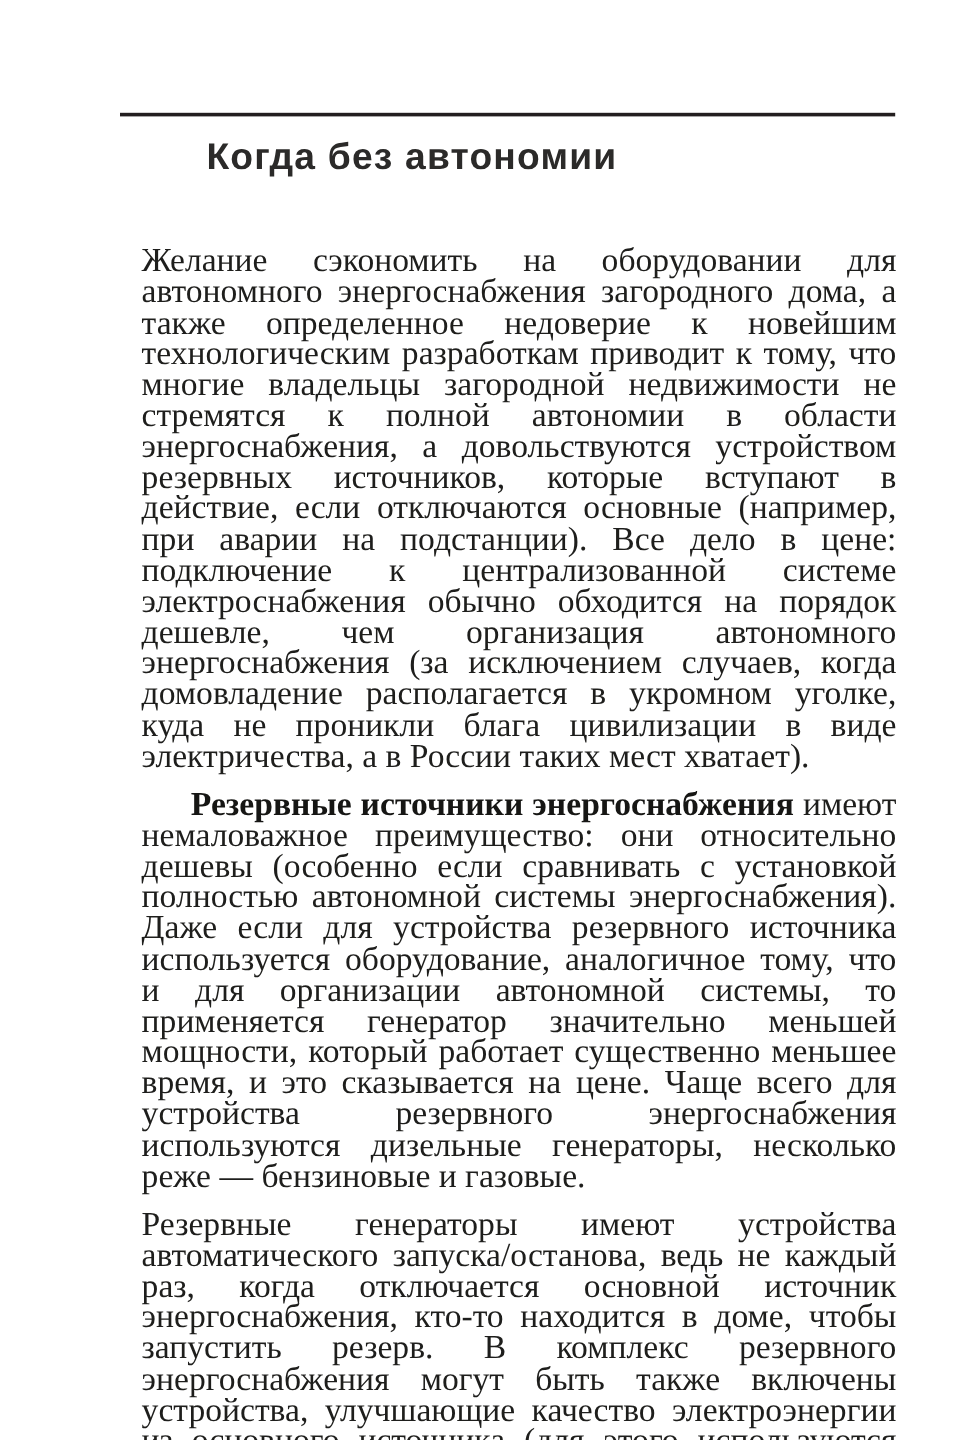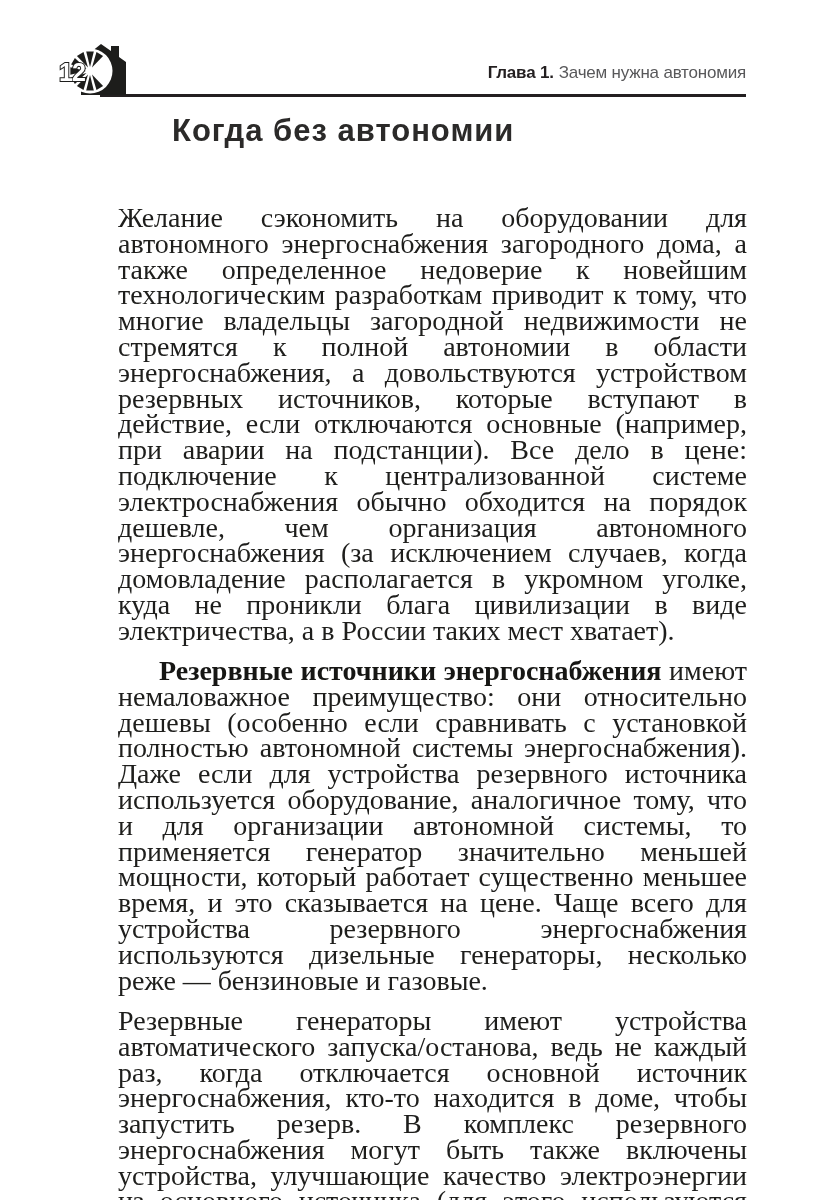--- a/index.html
+++ b/index.html
@@ -104,46 +104,21 @@
     paint-order: stroke fill;
   }
 </style>
 </head>
 <body>
 
 <div class="page">
 
   <div class="header-rule"></div>
 
-  <div class="logo-box">
-    <svg viewBox="0 0 108 53" width="108" height="53" xmlns="http://www.w3.org/2000/svg">
 
-      <path fill="#1d1d1b" d="M43 1 L23 17 L23 52 L68 52 L68 19 L61 14 L61 3 L53 3 L53 8 Z"></path>
-
-      <circle cx="32" cy="28" r="22.5" fill="#ffffff"></circle>
-
-      <g fill="#1d1d1b">
-        <path d="M34 24.5 L45.1 12.9 L38.5 9.1 Z"></path>
-        <path d="M32 24 L35.8 8.4 L28.2 8.4 Z"></path>
-        <path d="M30 24.5 L25.5 9.1 L18.9 12.9 Z"></path>
-        <path d="M28.5 26 L16.9 14.9 L13.1 21.5 Z"></path>
-        <path d="M28 28 L12.4 24.2 L12.4 31.8 Z"></path>
-        <path d="M28.5 30 L13.1 34.5 L16.9 41.1 Z"></path>
-        <path d="M30 31.5 L18.9 43.1 L25.5 46.9 Z"></path>
-        <path d="M32 32 L28.2 47.6 L35.8 47.6 Z"></path>
-        <path d="M34 31.5 L38.5 46.9 L45.1 43.1 Z"></path>
-      </g>
-
-      <text x="1" y="38" class="logo-num">12</text>
-    </svg>
-  </div>
-
-  <div class="chapter-ref">
-    <span class="chapter-label">Глава 1.</span><span class="chapter-title">Зачем нужна автономия</span>
-  </div>
 
   <h1 class="title">
     <span>Когда без автономии</span>
   </h1>
 
   <div class="body-text">
     <p>Желание сэкономить на оборудовании для автономного энергоснабжения загородного дома, а также определенное недоверие к новейшим технологическим разработкам приводит к тому, что многие владельцы загородной недвижимости не стремятся к полной автономии в области энергоснабжения, а довольствуются устройством резервных источников, которые вступают в действие, если отключаются основные (например, при аварии на подстанции). Все дело в цене: подключение к централизованной системе электроснабжения обычно обходится на порядок дешевле, чем организация автономного энергоснабжения (за исключением случаев, когда домовладение располагается в укромном уголке, куда не проникли блага цивилизации в виде электричества, а в России таких мест хватает).</p>
     <p><strong>Резервные источники энергоснабжения</strong><span> имеют немаловажное преимущество: они относительно дешевы (особенно если сравнивать с установкой полностью автономной системы энергоснабжения). Даже если для устройства резервного источника используется оборудование, аналогичное тому, что и для организации автономной системы, то применяется генератор значительно меньшей мощности, который работает существенно меньшее время, и это сказывается на цене. Чаще всего для устройства резервного энергоснабжения используются дизельные генераторы, несколько реже — бензиновые и газовые.</span></p>
     <p>Резервные генераторы имеют устройства автоматического запуска/останова, ведь не каждый раз, когда отключается основной источник энергоснабжения, кто-то находится в доме, чтобы запустить резерв. В комплекс резервного энергоснабжения могут быть также включены устройства, улучшающие качество электроэнергии из основного источника (для этого используются стабилизаторы и инверторы — резервный источник подключается при резком изменении напряжения в основной сети).</p>
   </div>

